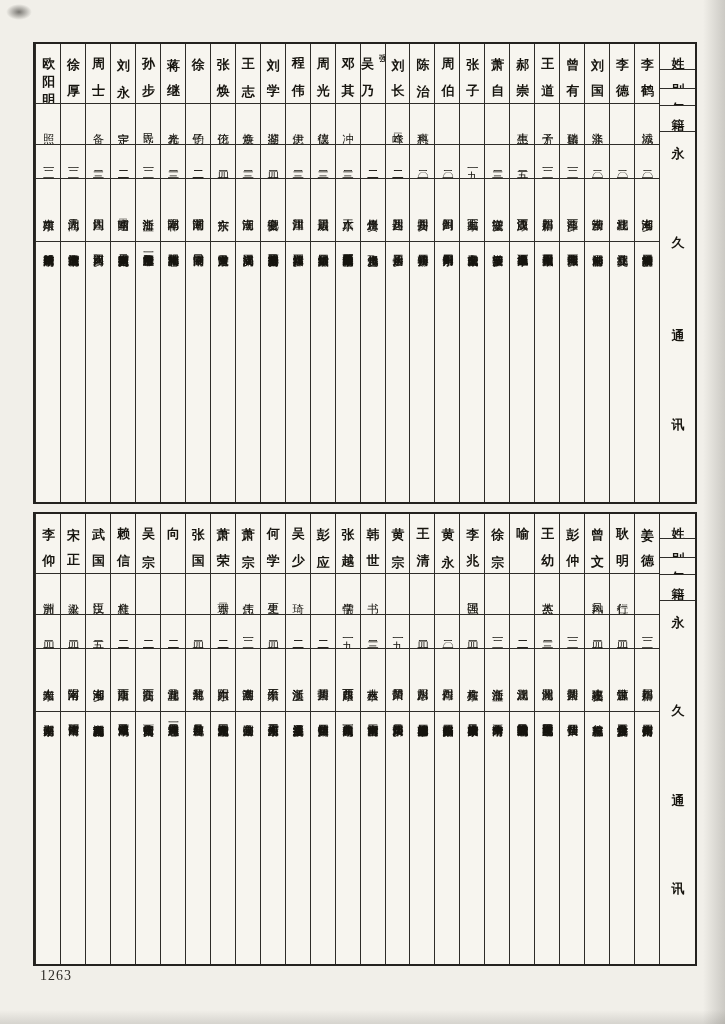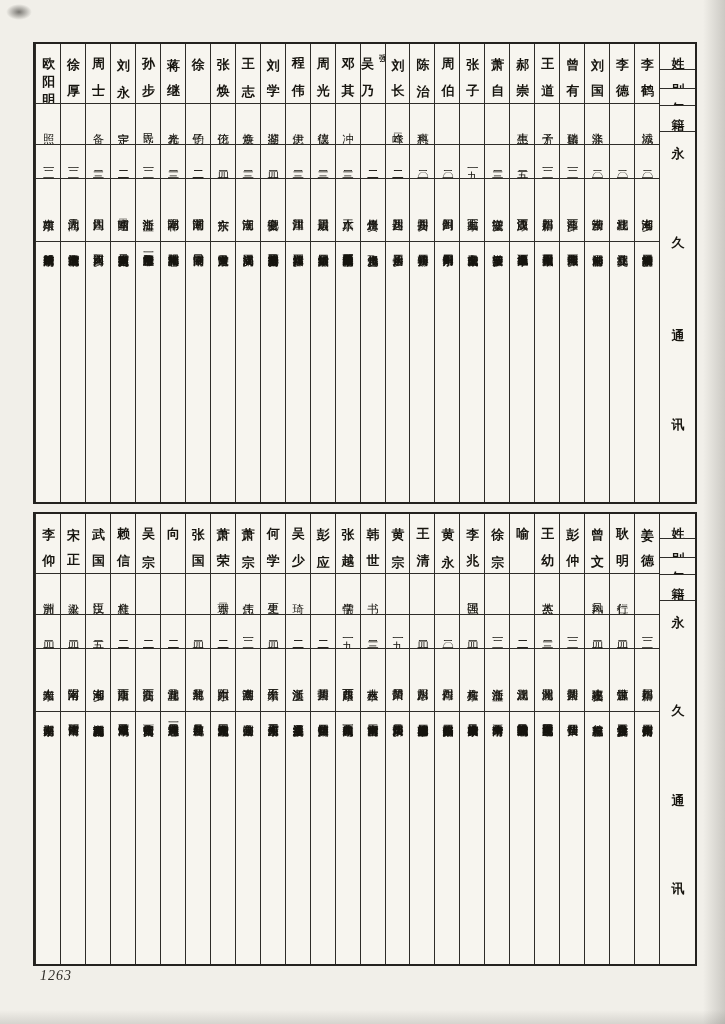--- a/index.html
+++ b/index.html
@@ -67,21 +67,21 @@
   .cell-age{font-size:11.5px;}
   .cell-native{font-size:11.5px;line-height:1.1;}
   .cell-addr{font-size:11px;line-height:1.55;}
   .header-col .cell{font-weight:bold;font-size:13px;}
   .note{
     writing-mode:vertical-rl;text-orientation:upright;
     font-size:8px;display:block;margin-top:1px;
   }
   #page-number{
     position:absolute;left:40px;top:968px;
-    font-size:14px;color:#2c2a26;letter-spacing:1px;font-style:italic;
+    font-size:14px;color:#2c2a26;letter-spacing:1px;
   }
 </style>
 </head>
 <body>
 
 <div id="page">
   <div class="artifact-corner"></div>
   <div class="artifact-right"></div>
   <div class="artifact-bottom"></div>
 

